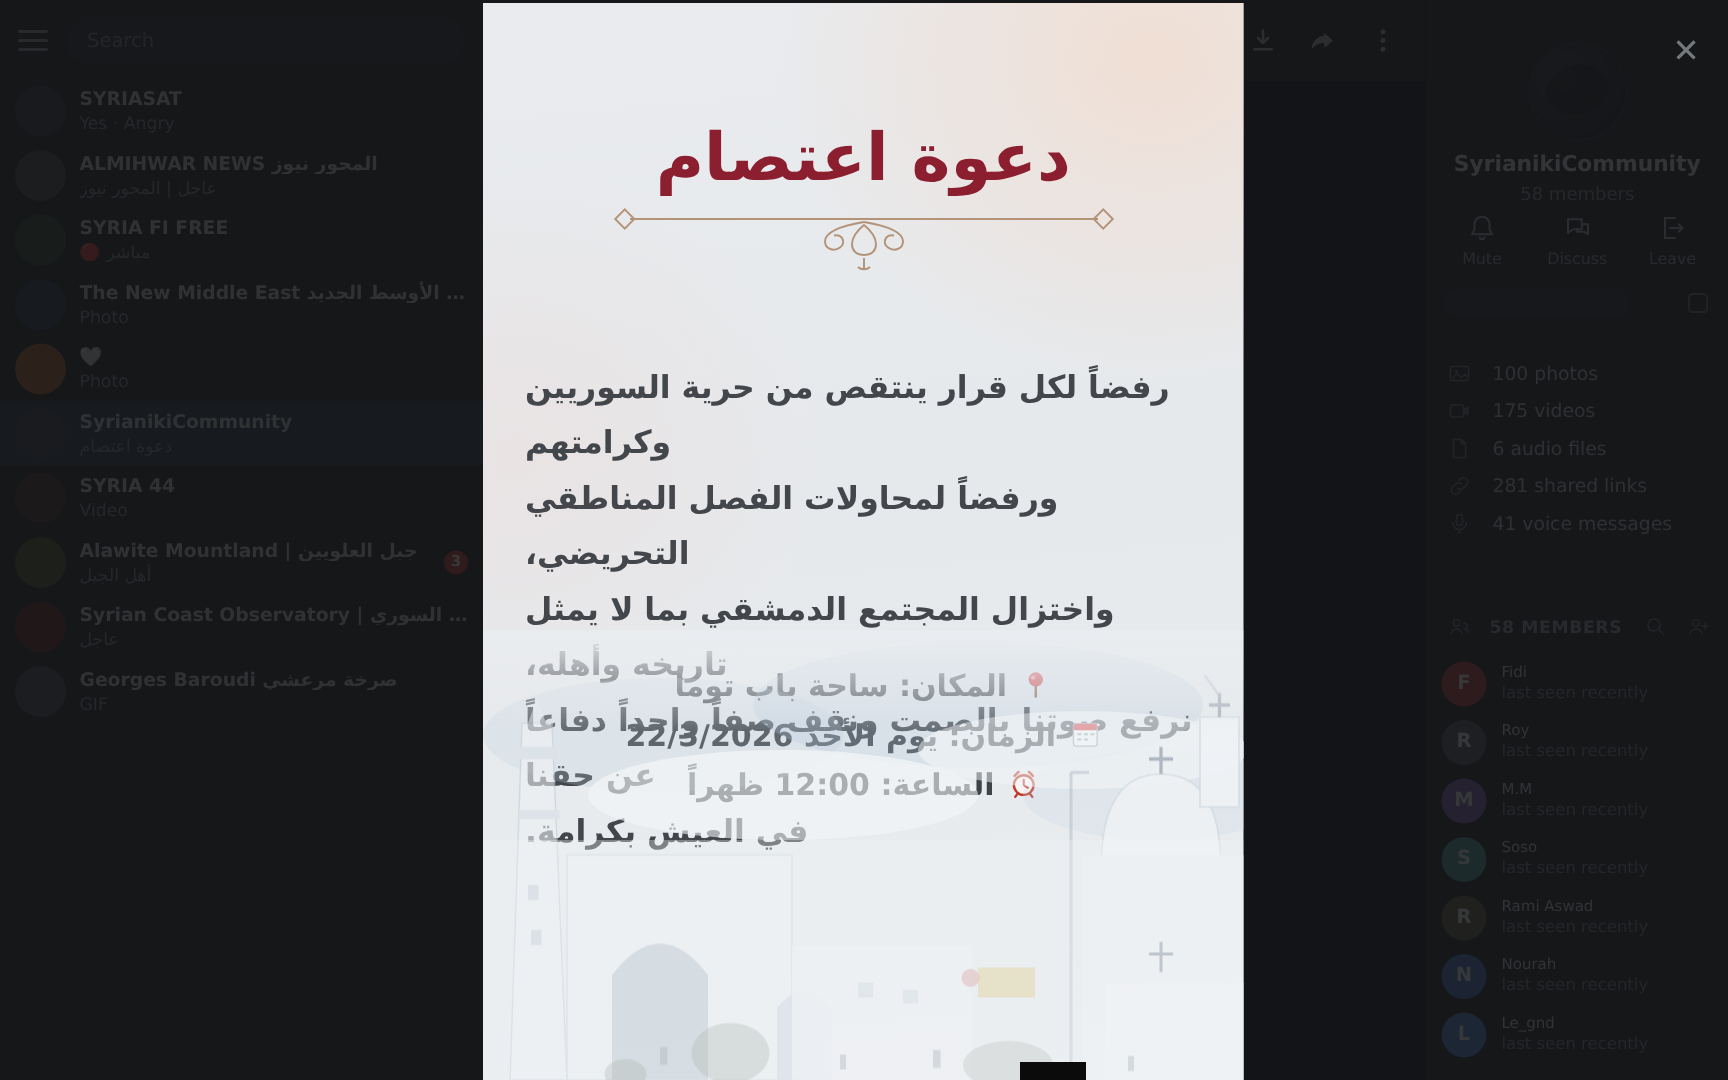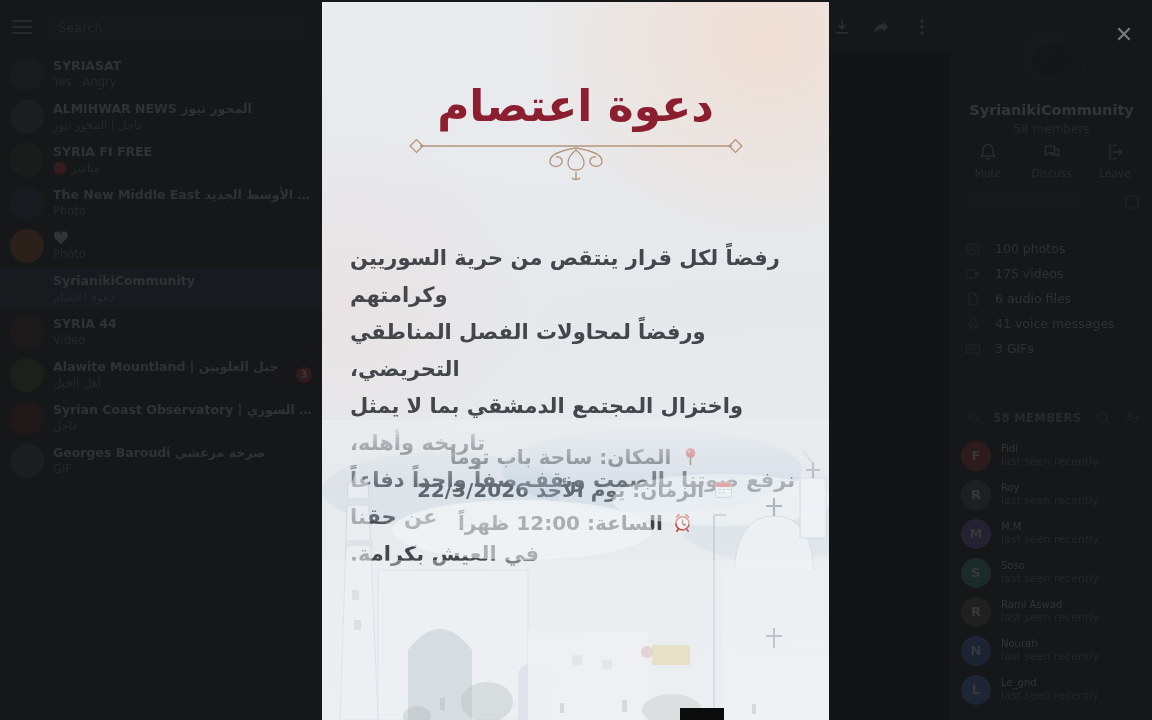--- a/index.html
+++ b/index.html
@@ -239,31 +239,30 @@
         <span>175 videos</span>
       </div>
       <div class="rp-stat">
         <svg viewBox="0 0 24 24">
             <path d="M6 3h8l4 4v14H6V3zm8 0v4h4" stroke="#8a9197" stroke-width="1.6" fill="none" stroke-linejoin="round"></path>
           </svg>
         <span>6 audio files</span>
       </div>
       <div class="rp-stat">
         <svg viewBox="0 0 24 24">
+            <path d="M10 14a4 4 0 0 0 6 0l3-3a4 4 0 0 0-6-6l-1.5 1.5M14 10a4 4 0 0 0-6 0l-3 3a4 4 0 0 0 6 6l1.5-1.5" stroke="#8a9197" stroke-width="1.6" fill="none" stroke-linecap="round"></path>
+          </svg>
+        <span>281 shared links</span>
+      </div>
+      <div class="rp-stat">
+        <svg viewBox="0 0 24 24">
             <rect x="9" y="3" width="6" height="11" rx="3" stroke="#8a9197" stroke-width="1.6" fill="none"></rect>
             <path d="M5 11a7 7 0 0 0 14 0M12 18v3" stroke="#8a9197" stroke-width="1.6" fill="none" stroke-linecap="round"></path>
           </svg>
         <span>41 voice messages</span>
-      </div>
-      <div class="rp-stat">
-        <svg viewBox="0 0 24 24">
-            <rect x="2" y="6" width="20" height="12" rx="2" stroke="#8a9197" stroke-width="1.6" fill="none"></rect>
-            <text x="5" y="15" font-size="7" fill="#8a9197" font-family="sans-serif">GIF</text>
-          </svg>
-        <span>3 GIFs</span>
       </div>
     </div>
 
     <div class="rp-members-h">
       <svg viewBox="0 0 24 24">
           <circle cx="9" cy="8" r="3.2" stroke="#8a9197" stroke-width="1.5" fill="none"></circle>
           <path d="M3.5 19c.8-3.4 3-5 5.5-5s4.7 1.6 5.5 5M16 8.5a2.8 2.8 0 1 1 1 5.4M17 14c2.2.3 3.6 1.8 4.2 4.6" stroke="#8a9197" stroke-width="1.5" fill="none" stroke-linecap="round"></path>
         </svg>
       <span class="mh-label">58 MEMBERS</span>
       <svg viewBox="0 0 24 24" style="width:16px;height:16px;opacity:.8">

